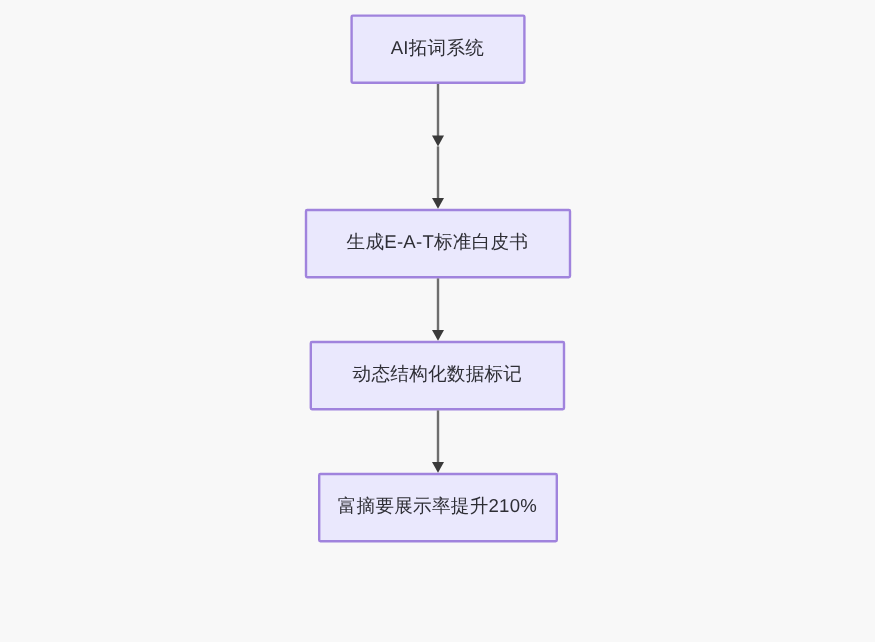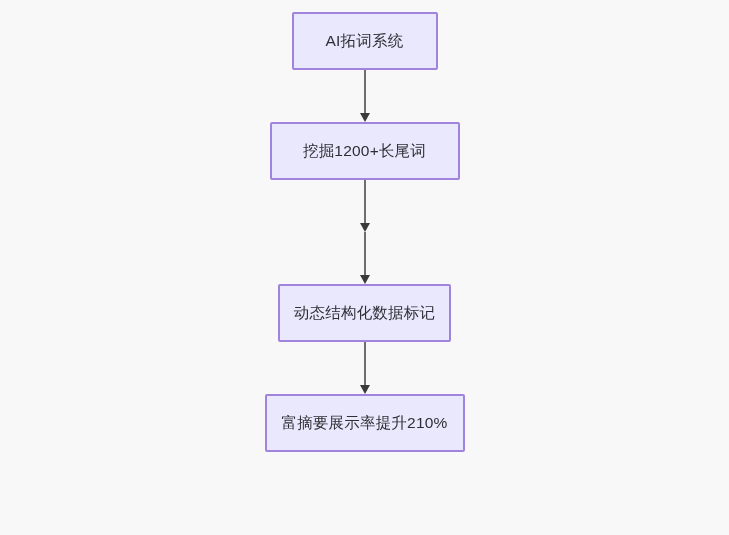--- a/index.html
+++ b/index.html
@@ -71,47 +71,47 @@
     transform: translateX(-50%);
     width: 0;
     height: 0;
     border-left: 5px solid transparent;
     border-right: 5px solid transparent;
     border-top: 9px solid #3a3a3a;
   }
   .node-0 { width: 146px; }
   .node-1 { width: 190px; }
   .node-2 { width: 222px; }
-  .node-3 { width: 173px; text-align: right; }
+  .node-3 { width: 213px; text-align: right; }
   .node-4 { width: 200px; }
 </style>
 </head>
 <body>
 
 <div id="flow-canvas">
   <div class="flow-column" style="top:12px;">
 
     <div class="node node-0">
       <span class="node-label">AI拓词系统</span>
     </div>
 
     <div class="connector">
       <span class="stem"></span>
       <span class="head"></span>
     </div>
 
-    <div class="node node-1">
-      <span class="node-label">挖掘1200+长尾词</span>
-    </div>
 
     <div class="connector">
       <span class="stem"></span>
       <span class="head"></span>
     </div>
 
+    <div class="node node-2">
+      <span class="node-label">生成E-A-T标准白皮书</span>
+    </div>
 
     <div class="connector">
       <span class="stem"></span>
       <span class="head"></span>
     </div>
 
     <div class="node node-3">
       <span class="node-label">动态结构化数据标记</span>
     </div>
 

